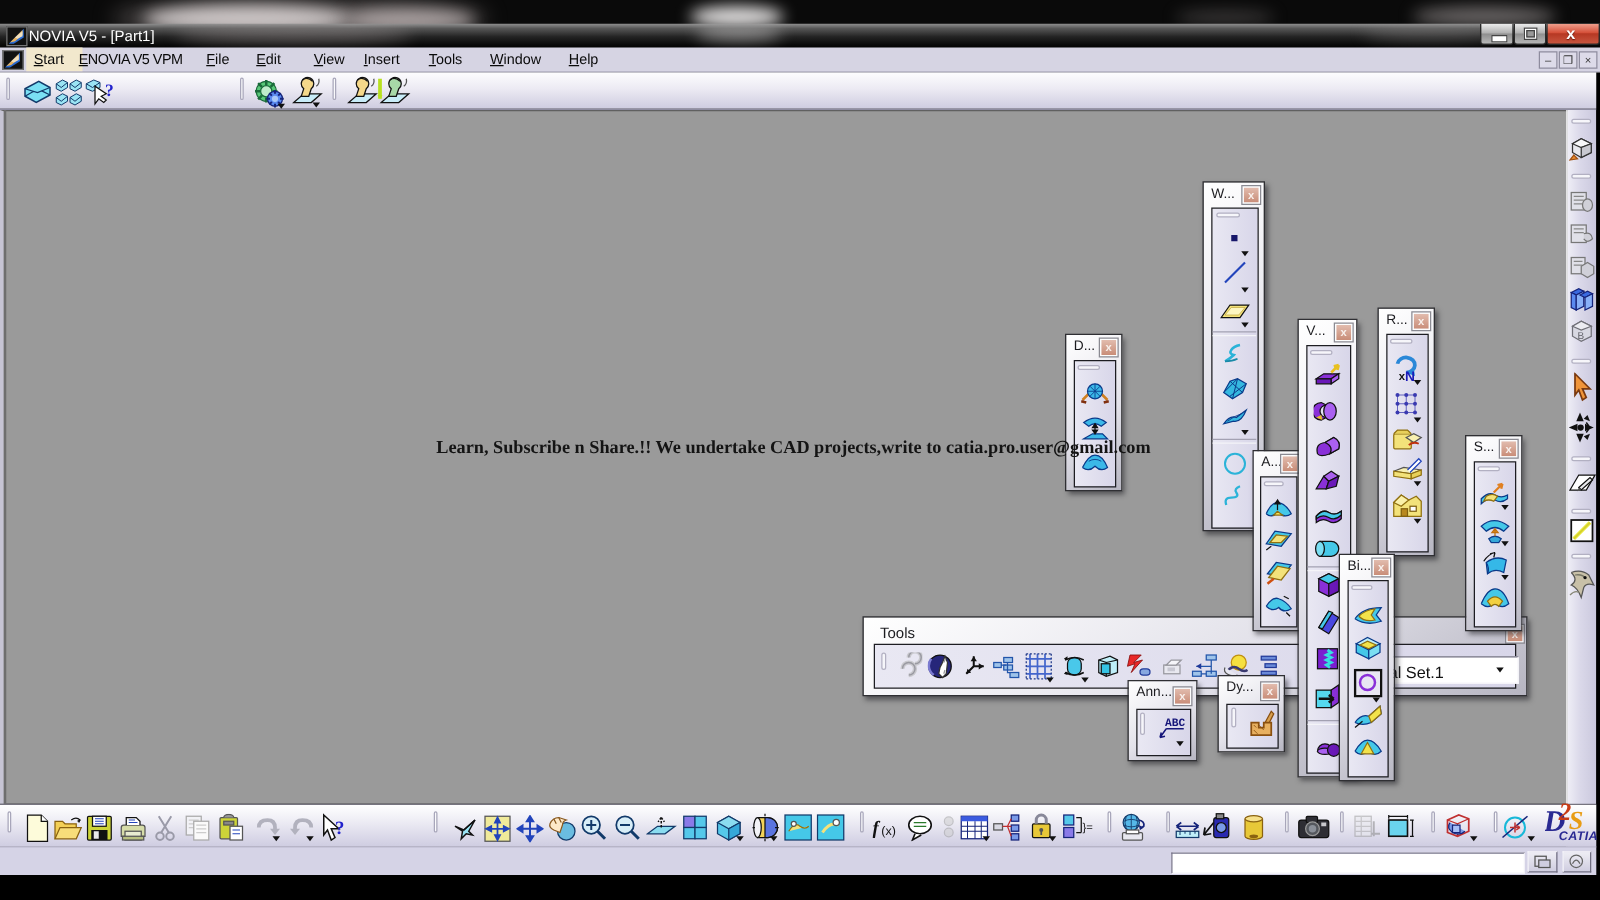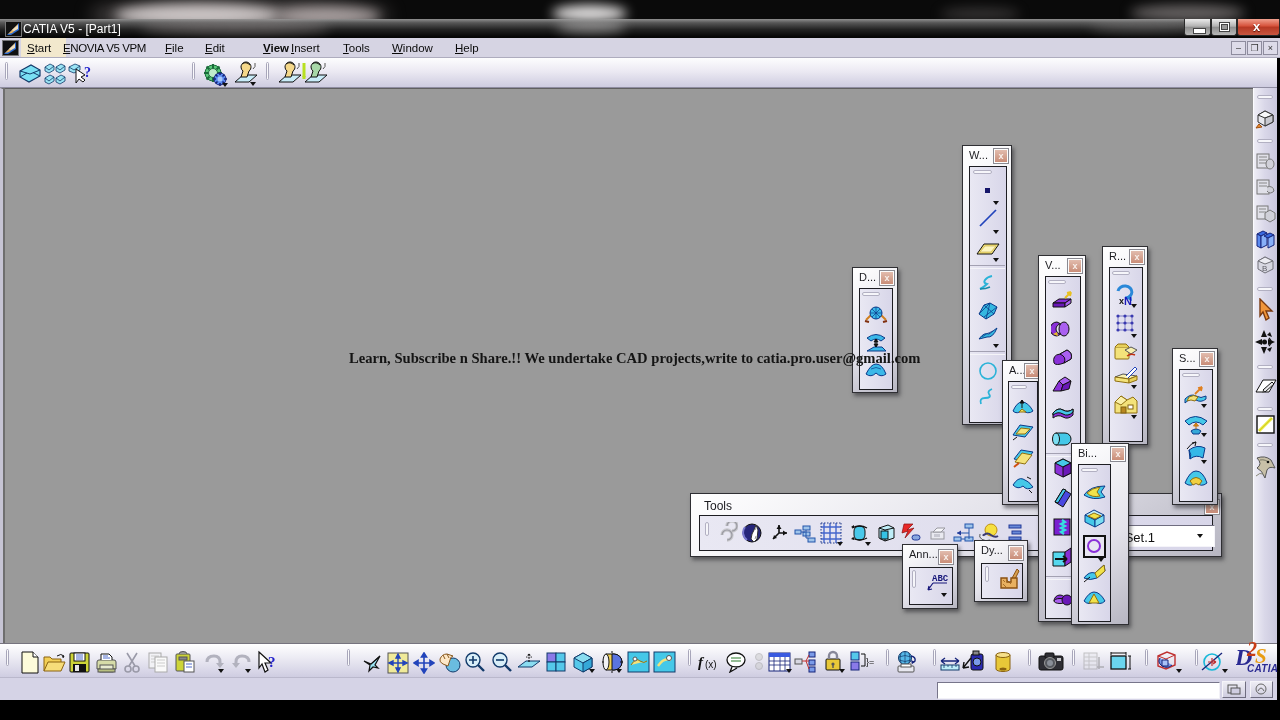--- a/index.html
+++ b/index.html
@@ -54,21 +54,21 @@
  <div class="sm" style="left:275px;top:7px;width:105px;height:18px;background:rgba(190,180,180,.8);"></div>
  <div class="sm" style="left:552px;top:5px;width:75px;height:17px;background:rgba(238,236,236,.95);"></div>
  <div class="sm" style="left:1130px;top:5px;width:115px;height:16px;background:rgba(165,158,158,.6);"></div>
  <div class="sm" style="left:940px;top:8px;width:80px;height:12px;background:rgba(120,115,115,.4);"></div>
 </div>
 
 <div id="tbar">
  <div class="sm" style="left:140px;top:2px;width:190px;height:14px;background:rgba(200,190,190,.35);"></div>
  <div class="sm" style="left:556px;top:2px;width:70px;height:12px;background:rgba(235,233,233,.5);"></div>
  <div class="sm" style="left:1090px;top:2px;width:110px;height:12px;background:rgba(170,165,165,.3);"></div>
- <span class="ttx">CATIA V5 - [Part1]</span>
+ <span class="ttx">NOVIA V5 - [Part1]</span>
 </div>
 <div class="cicon" style="left:5px;top:21px;">
  <svg width="15" height="14">
       <polygon points="1,13 13,1 13,8 5,13" fill="#2a6ad0"></polygon>
       <polygon points="2,12 12,2 12,6 6,11" fill="#e8b25c"></polygon>
       <polygon points="6,8 12,3 12,7 8,9" fill="#f0e0c0"></polygon>
     </svg>
 </div>
 <div id="bmin" class="wbtn">
     <div style="position:absolute;left:8px;top:9px;width:11px;height:4px;background:#fff;border:1px solid #444;"></div>
@@ -80,21 +80,21 @@
 <div id="bclo" class="wbtn">
     <div style="position:absolute;left:15px;top:0px;color:#fff;font-weight:bold;font-size:13px;text-shadow:0 1px 1px #5a1208;">x</div>
   </div>
 
 <div id="menu">
  <div style="position:absolute;left:21px;top:0;width:45px;height:19px;background:#f2e8cd;"></div>
  <span class="mi" style="left:27px;"><u>S</u>tart</span>
  <span class="mi" style="left:63px;letter-spacing:-0.4px;"><u>E</u>NOVIA V5 VPM</span>
  <span class="mi" style="left:165px;"><u>F</u>ile</span>
  <span class="mi" style="left:205px;"><u>E</u>dit</span>
- <span class="mi" style="left:263px;font-weight:bold;"><u>V</u>iew</span>
+ <span class="mi" style="left:251px;"><u>V</u>iew</span>
  <span class="mi" style="left:291px;"><u>I</u>nsert</span>
  <span class="mi" style="left:343px;"><u>T</u>ools</span>
  <span class="mi" style="left:392px;"><u>W</u>indow</span>
  <span class="mi" style="left:455px;"><u>H</u>elp</span>
  <div class="mbtn" style="left:1231px;">–</div>
  <div class="mbtn" style="left:1247px;">❐</div>
  <div class="mbtn" style="left:1263px;">×</div>
 </div>
 <div class="cicon" style="left:2px;top:40px;">
  <svg width="15" height="14">
@@ -808,21 +808,21 @@
         <path d="M6 10 q3 5 1 9" fill="none" stroke="#0a3a8a"></path>
         <path d="M4 9 q4 -6 9 -7 M13 2 l-4 1 M13 2 l-1 4" fill="none" stroke="#111"></path>
       </svg></div>
  <div class="dd" style="left:28px;top:111px;"></div>
  <div class="ico" style="left:10px;top:118px;"><svg width="26" height="24">
         <path d="M2 16 q5 -12 11 -12 q7 0 11 12 q-6 5 -11 -1 q-5 6 -11 1" fill="#45c8e8" stroke="#0a3a8a"></path>
         <path d="M7 14 q6 -7 12 0 l-3 4 q-3 -3 -6 0 z" fill="#f2d040" stroke="#907010"></path>
       </svg></div>
 </div>
 
-<div class="ftb" style="left:1071px;top:443px;width:58px;height:182px;">
+<div class="ftb" style="left:1071px;top:443px;width:45px;height:182px;">
  <div class="tt">Bi...</div>
  <div class="xb" style="right:3px;top:3px;">x</div>
  <div class="bd" style="left:6px;top:20px;width:31px;height:156px;"></div>
  <div class="hslot" style="left:9px;top:24px;width:17px;"></div>
  <div class="ico" style="left:10px;top:37px;"><svg width="25" height="22">
         <path d="M2 14 q6 -9 21 -9 l-4 6 l4 5 q-12 4 -21 -2" fill="#45c8e8" stroke="#0a3a8a"></path>
         <path d="M5 12 q5 -5 13 -6 l-3 5 l3 4 q-8 2 -13 -3" fill="#f2e24a" stroke="#907010"></path>
       </svg></div>
  <div class="ico" style="left:10px;top:63px;"><svg width="25" height="22">
         <polygon points="3,8 12,3 22,8 13,13" fill="#bfeef8" stroke="#0a3a8a"></polygon>

